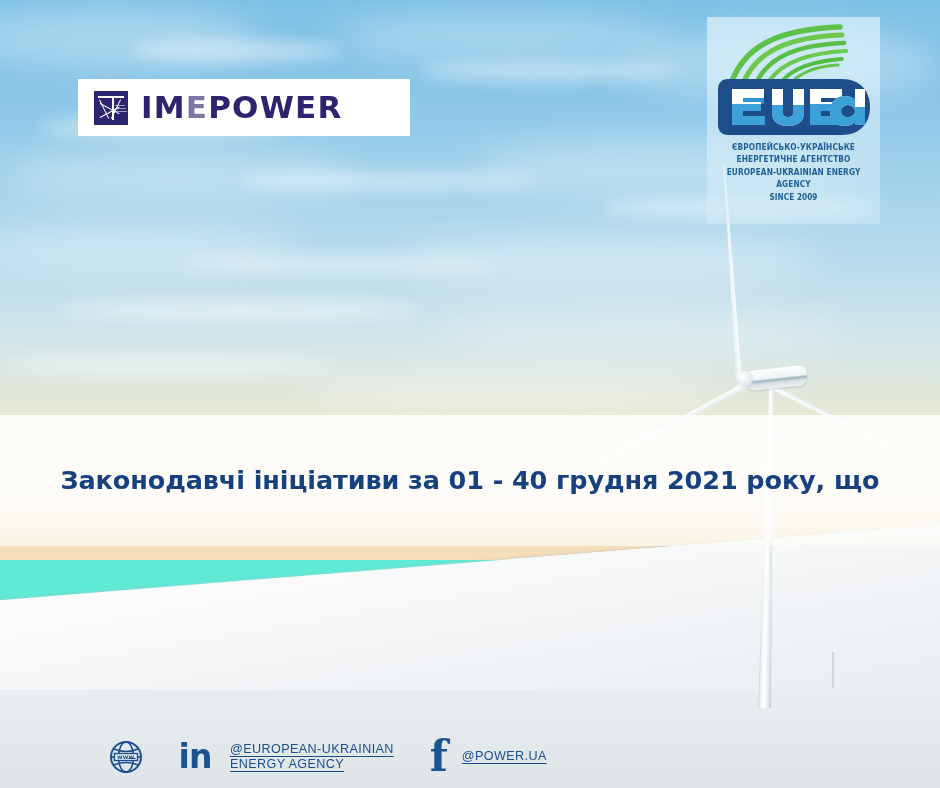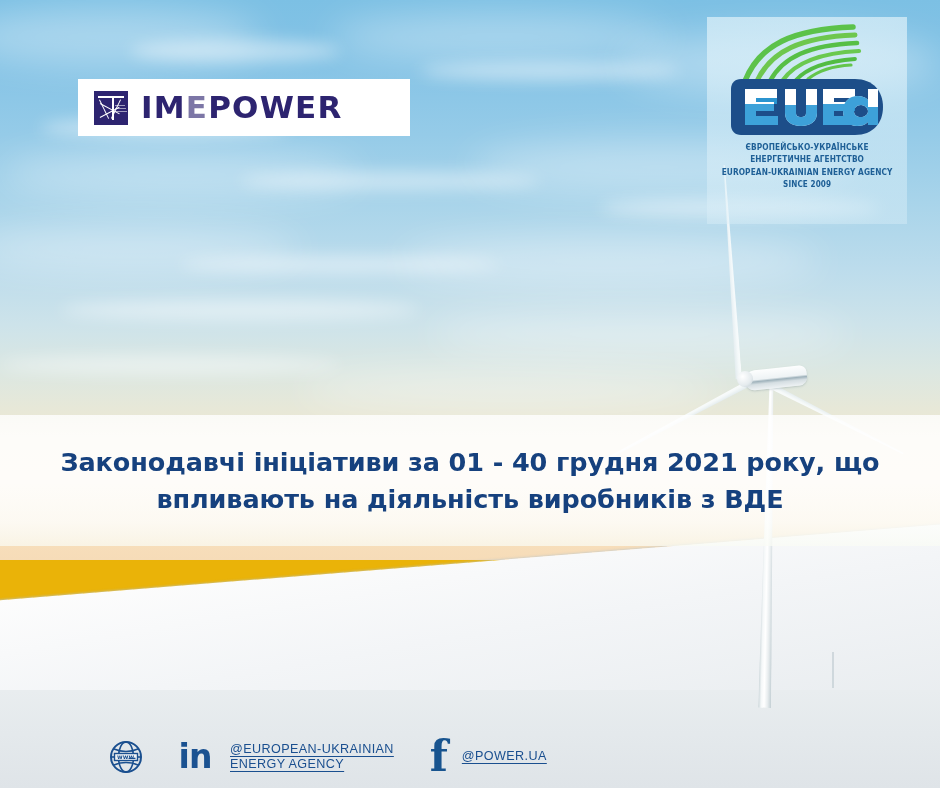--- a/index.html
+++ b/index.html
@@ -5,21 +5,21 @@
   * { margin:0; padding:0; box-sizing:border-box; }
   html, body {
     width:940px; height:788px;
     font-family:"Liberation Sans", sans-serif;
     overflow:hidden;
   }
   #poster {
     position:relative;
     width:940px; height:788px;
     overflow:hidden;
-    background:#eab308;
+    background:#5eead4;
   }
 
   
   .sky {
     position:absolute; left:0; top:0; width:940px; height:560px;
     background:
       linear-gradient(180deg,
         #7cc0e4 0%,
         #86c4e6 12%,
         #95cbe8 24%,
@@ -202,21 +202,21 @@
     letter-spacing:1.2px;
     color:#2d2470;
     line-height:1;
     white-space:nowrap;
   }
   .ime-word .gl { opacity:0.62; }
 
   
   .euea-panel {
     position:absolute; left:707px; top:17px;
-    width:200px; height:207px;
+    width:173px; height:207px;
     background:linear-gradient(180deg, rgba(236,248,252,0.62) 0%, rgba(226,243,250,0.52) 55%, rgba(219,239,248,0.42) 100%);
     z-index:6;
     display:flex; flex-direction:column; align-items:center;
   }
   .euea-mark {
     position:relative;
     width:160px; height:118px;
     margin-top:6px;
   }
   .euea-sub {
@@ -464,21 +464,20 @@
     <div class="euea-sub">
       <div class="l1">ЄВРОПЕЙСЬКО-УКРАЇНСЬКЕ</div>
       <div class="l2">ЕНЕРГЕТИЧНЕ АГЕНТСТВО</div>
       <div class="l3">EUROPEAN-UKRAINIAN ENERGY AGENCY</div>
       <div class="l4">SINCE 2009</div>
     </div>
   </div>
 
   <div class="title-band">
     <div class="title-line">Законодавчі ініціативи за 01 - 40 грудня 2021 року, що</div>
-    <div class="title-line">впливають на діяльність виробників з ВДЕ</div>
   </div>
 
   <div class="footer">
 
     <div class="f-item" style="margin-left:108px;">
       <div class="f-icon">
         <svg width="36" height="36" viewBox="0 0 36 36">
           <circle cx="18" cy="18" r="15" fill="none" stroke="#1a4f8f" stroke-width="2"></circle>
           <ellipse cx="18" cy="18" rx="7.5" ry="15" fill="none" stroke="#1a4f8f" stroke-width="1.6"></ellipse>
           <line x1="3" y1="18" x2="33" y2="18" stroke="#1a4f8f" stroke-width="1.6"></line>

